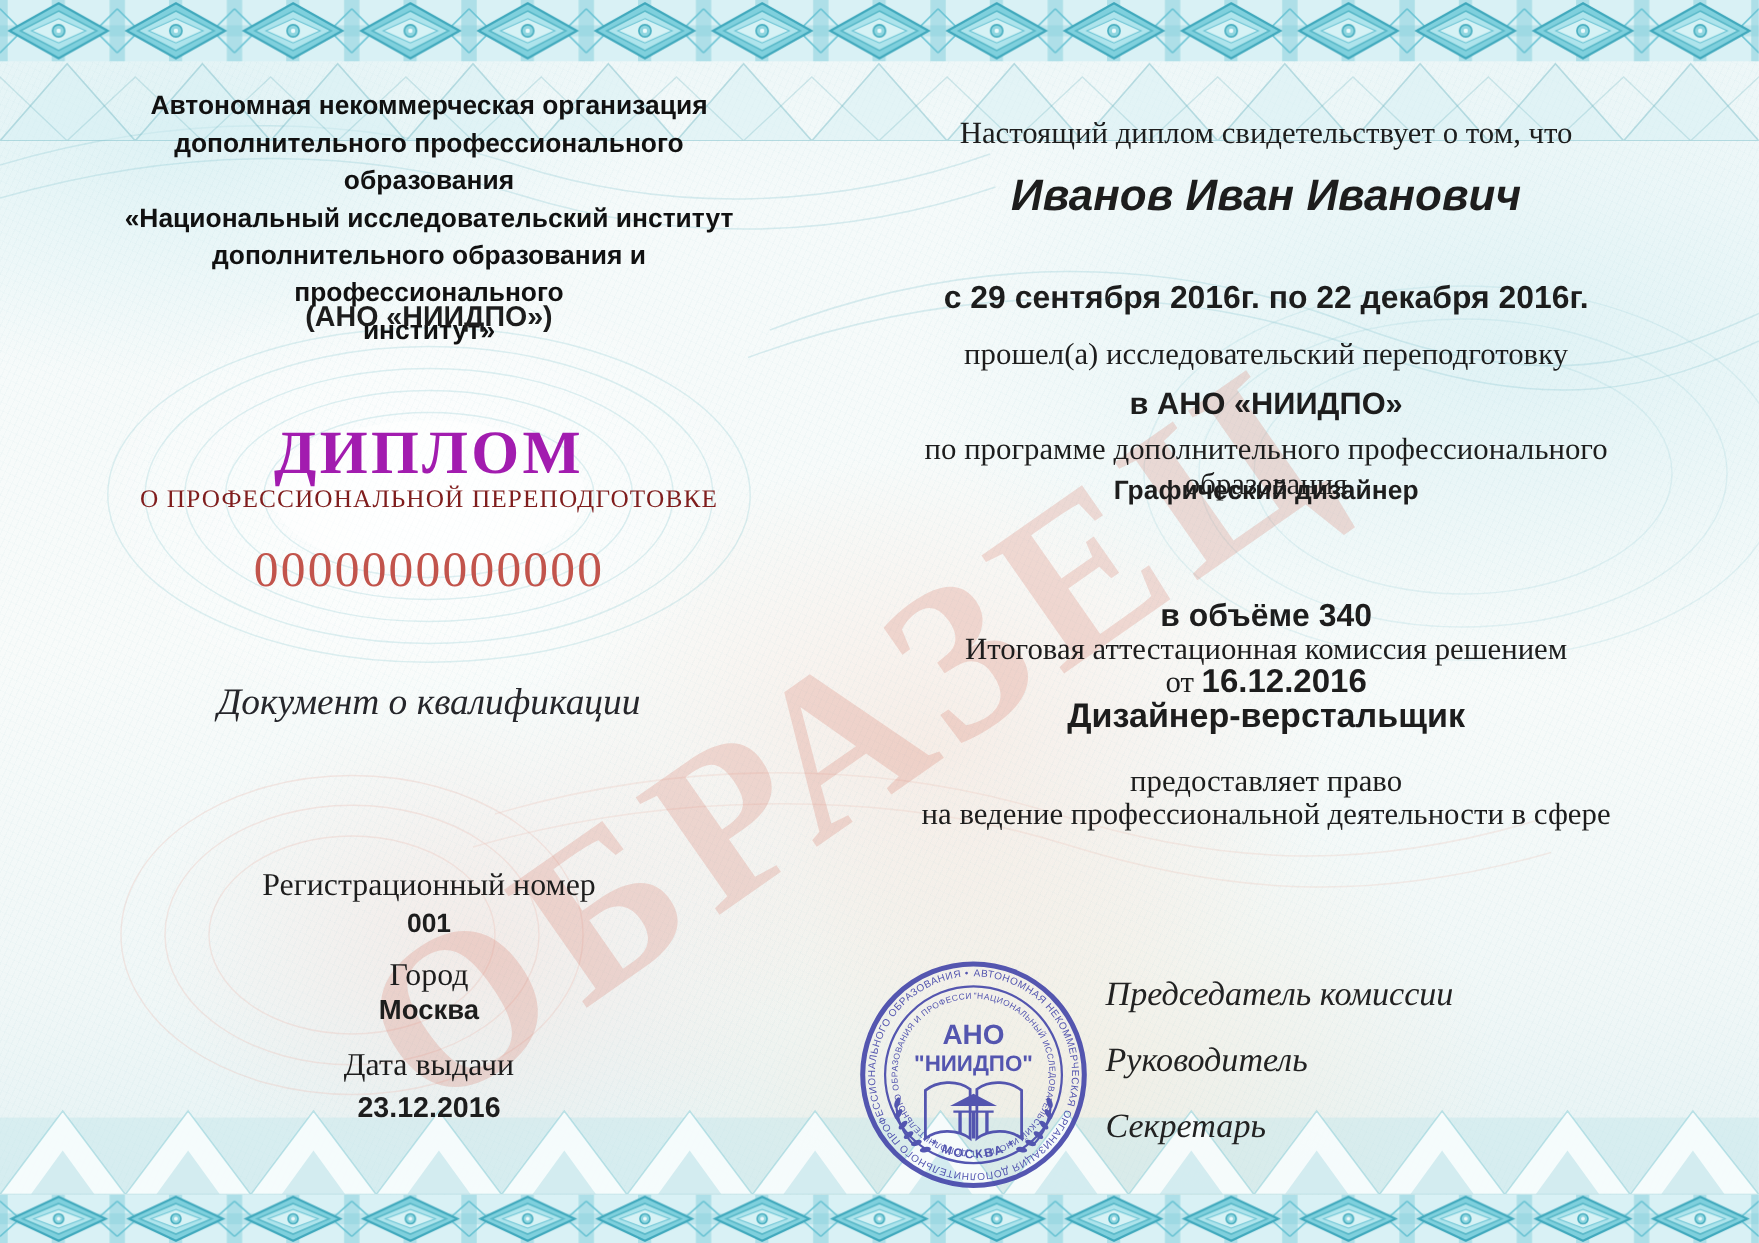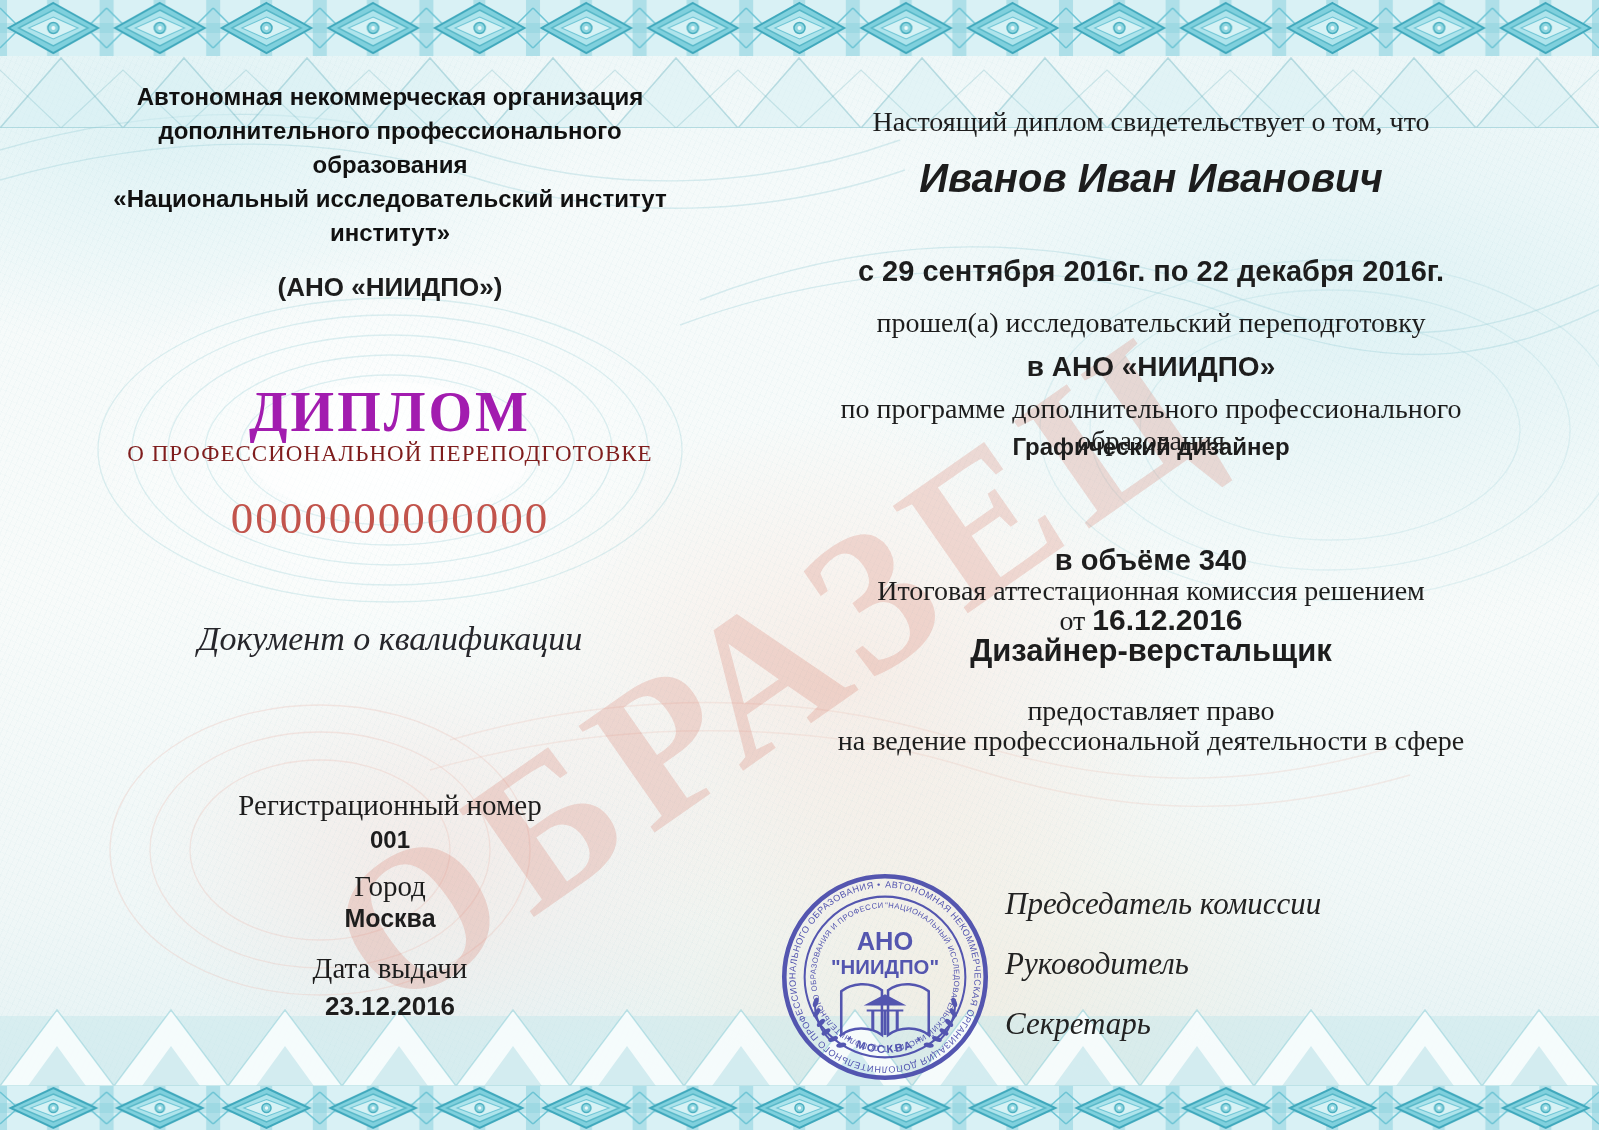--- a/index.html
+++ b/index.html
@@ -174,20 +174,21 @@
     </defs>
     <rect width="1599" height="44" fill="url(#dm-b)"></rect>
   </svg>
 
   <div class="watermark">ОБРАЗЕЦ</div>
 
   <div class="t leftcol org">
     <div>Автономная некоммерческая организация</div>
     <div>дополнительного профессионального образования</div>
     <div>«Национальный исследовательский институт</div>
+    <div>дополнительного образования и профессионального</div>
     <div>институт»</div>
   </div>
 
   <div class="t leftcol org-short">(АНО «НИИДПО»)</div>
   <div class="t leftcol diploma-title">ДИПЛОМ</div>
   <div class="t leftcol diploma-subtitle">О ПРОФЕССИОНАЛЬНОЙ ПЕРЕПОДГОТОВКЕ</div>
   <div class="t leftcol blank-number">0000000000000</div>
   <div class="t leftcol doc-type">Документ о квалификации</div>
 
   <div class="t leftcol reg-label">Регистрационный номер</div>

